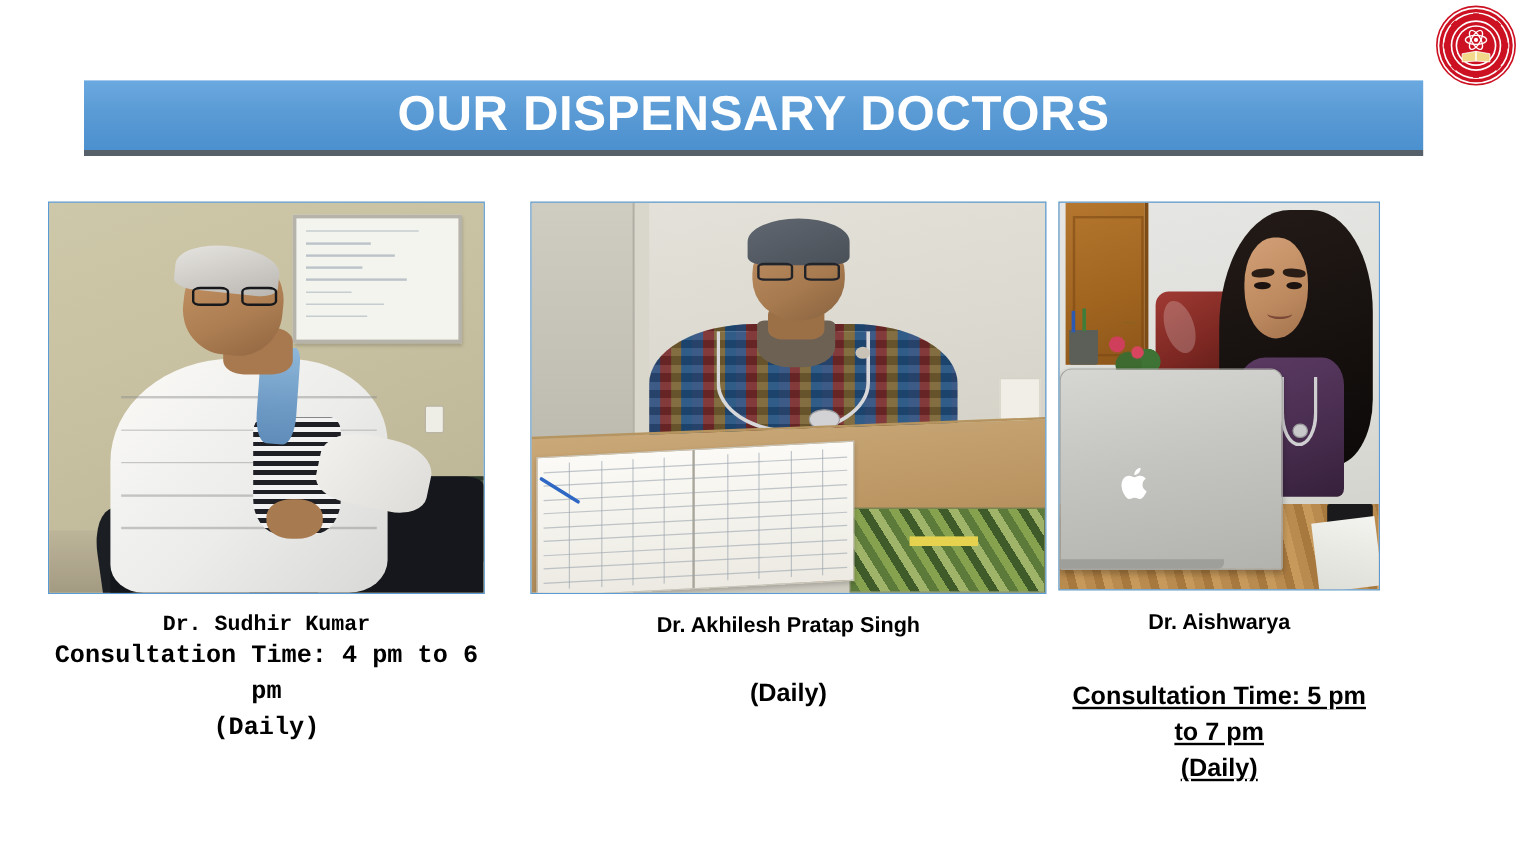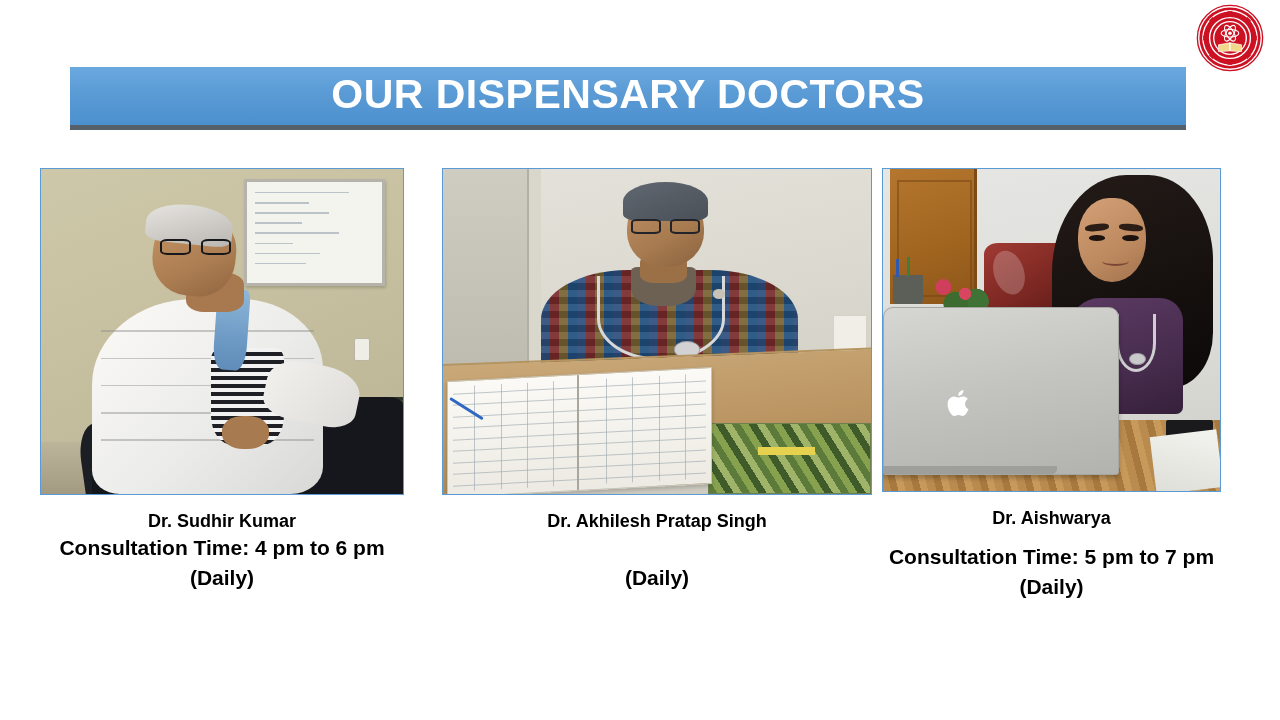--- a/index.html
+++ b/index.html
@@ -59,23 +59,23 @@
     position: absolute;
     left: 0;
     top: 168px;
     width: 1280px;
     height: 480px;
   }
   .card {
     position: absolute;
     top: 0;
   }
-  .card-1 { left: 40px;  width: 364px; }
+  .card-1 { left: 40px;  width: 364px; font-family: Liberation Mono, monospace; }
   .card-2 { left: 442px; width: 430px; }
-  .card-3 { left: 882px; width: 339px; }
+  .card-3 { left: 882px; width: 268px; }
 
   .photo-frame {
     position: relative;
     border: 1px solid #5b9bd5;
     overflow: hidden;
     background: #cfd4cb;
   }
   .card-1 .photo-frame { height: 327px; }
   .card-2 .photo-frame { height: 327px; }
   .card-3 .photo-frame { height: 324px; }
@@ -398,21 +398,21 @@
     font-size: 18px;
     font-weight: bold;
     margin-top: 16px;
     line-height: 1.2;
   }
   .doc-time {
     font-size: 21px;
     font-weight: bold;
     line-height: 1.45;
   }
-  .card-3 .doc-time { margin-top: 12px; }
+  .card-3 .doc-time { margin-top: 36px; text-decoration: underline; }
 </style>
 </head>
 <body>
 
 <div class="slide">
 
   <div class="logo">
     <svg viewBox="0 0 100 100">
       <circle cx="50" cy="50" r="49" fill="#ffffff"></circle>
       <circle cx="50" cy="50" r="48" fill="none" stroke="#cc1122" stroke-width="2"></circle>

